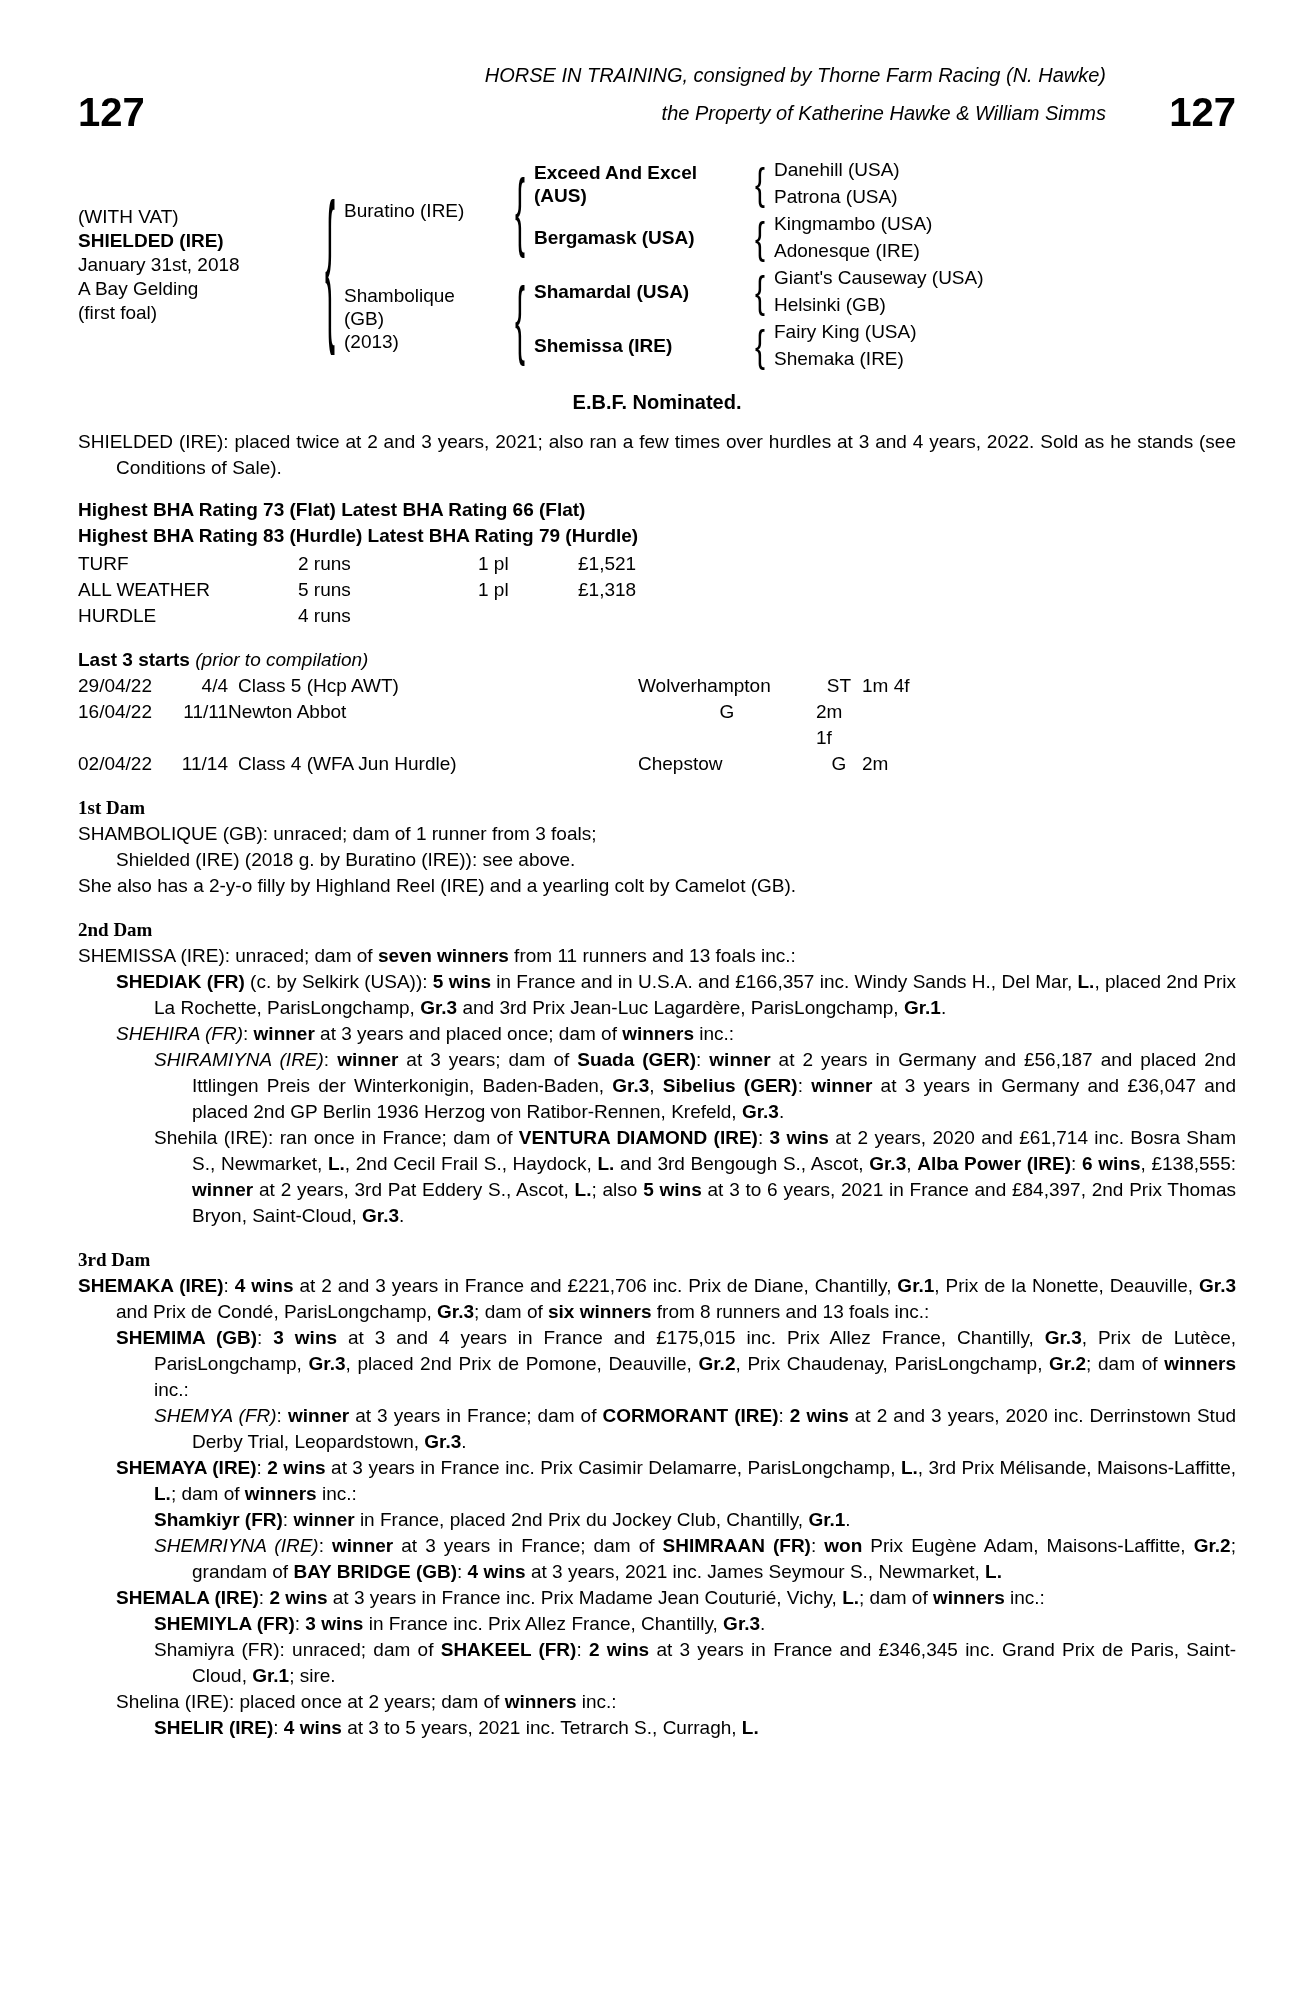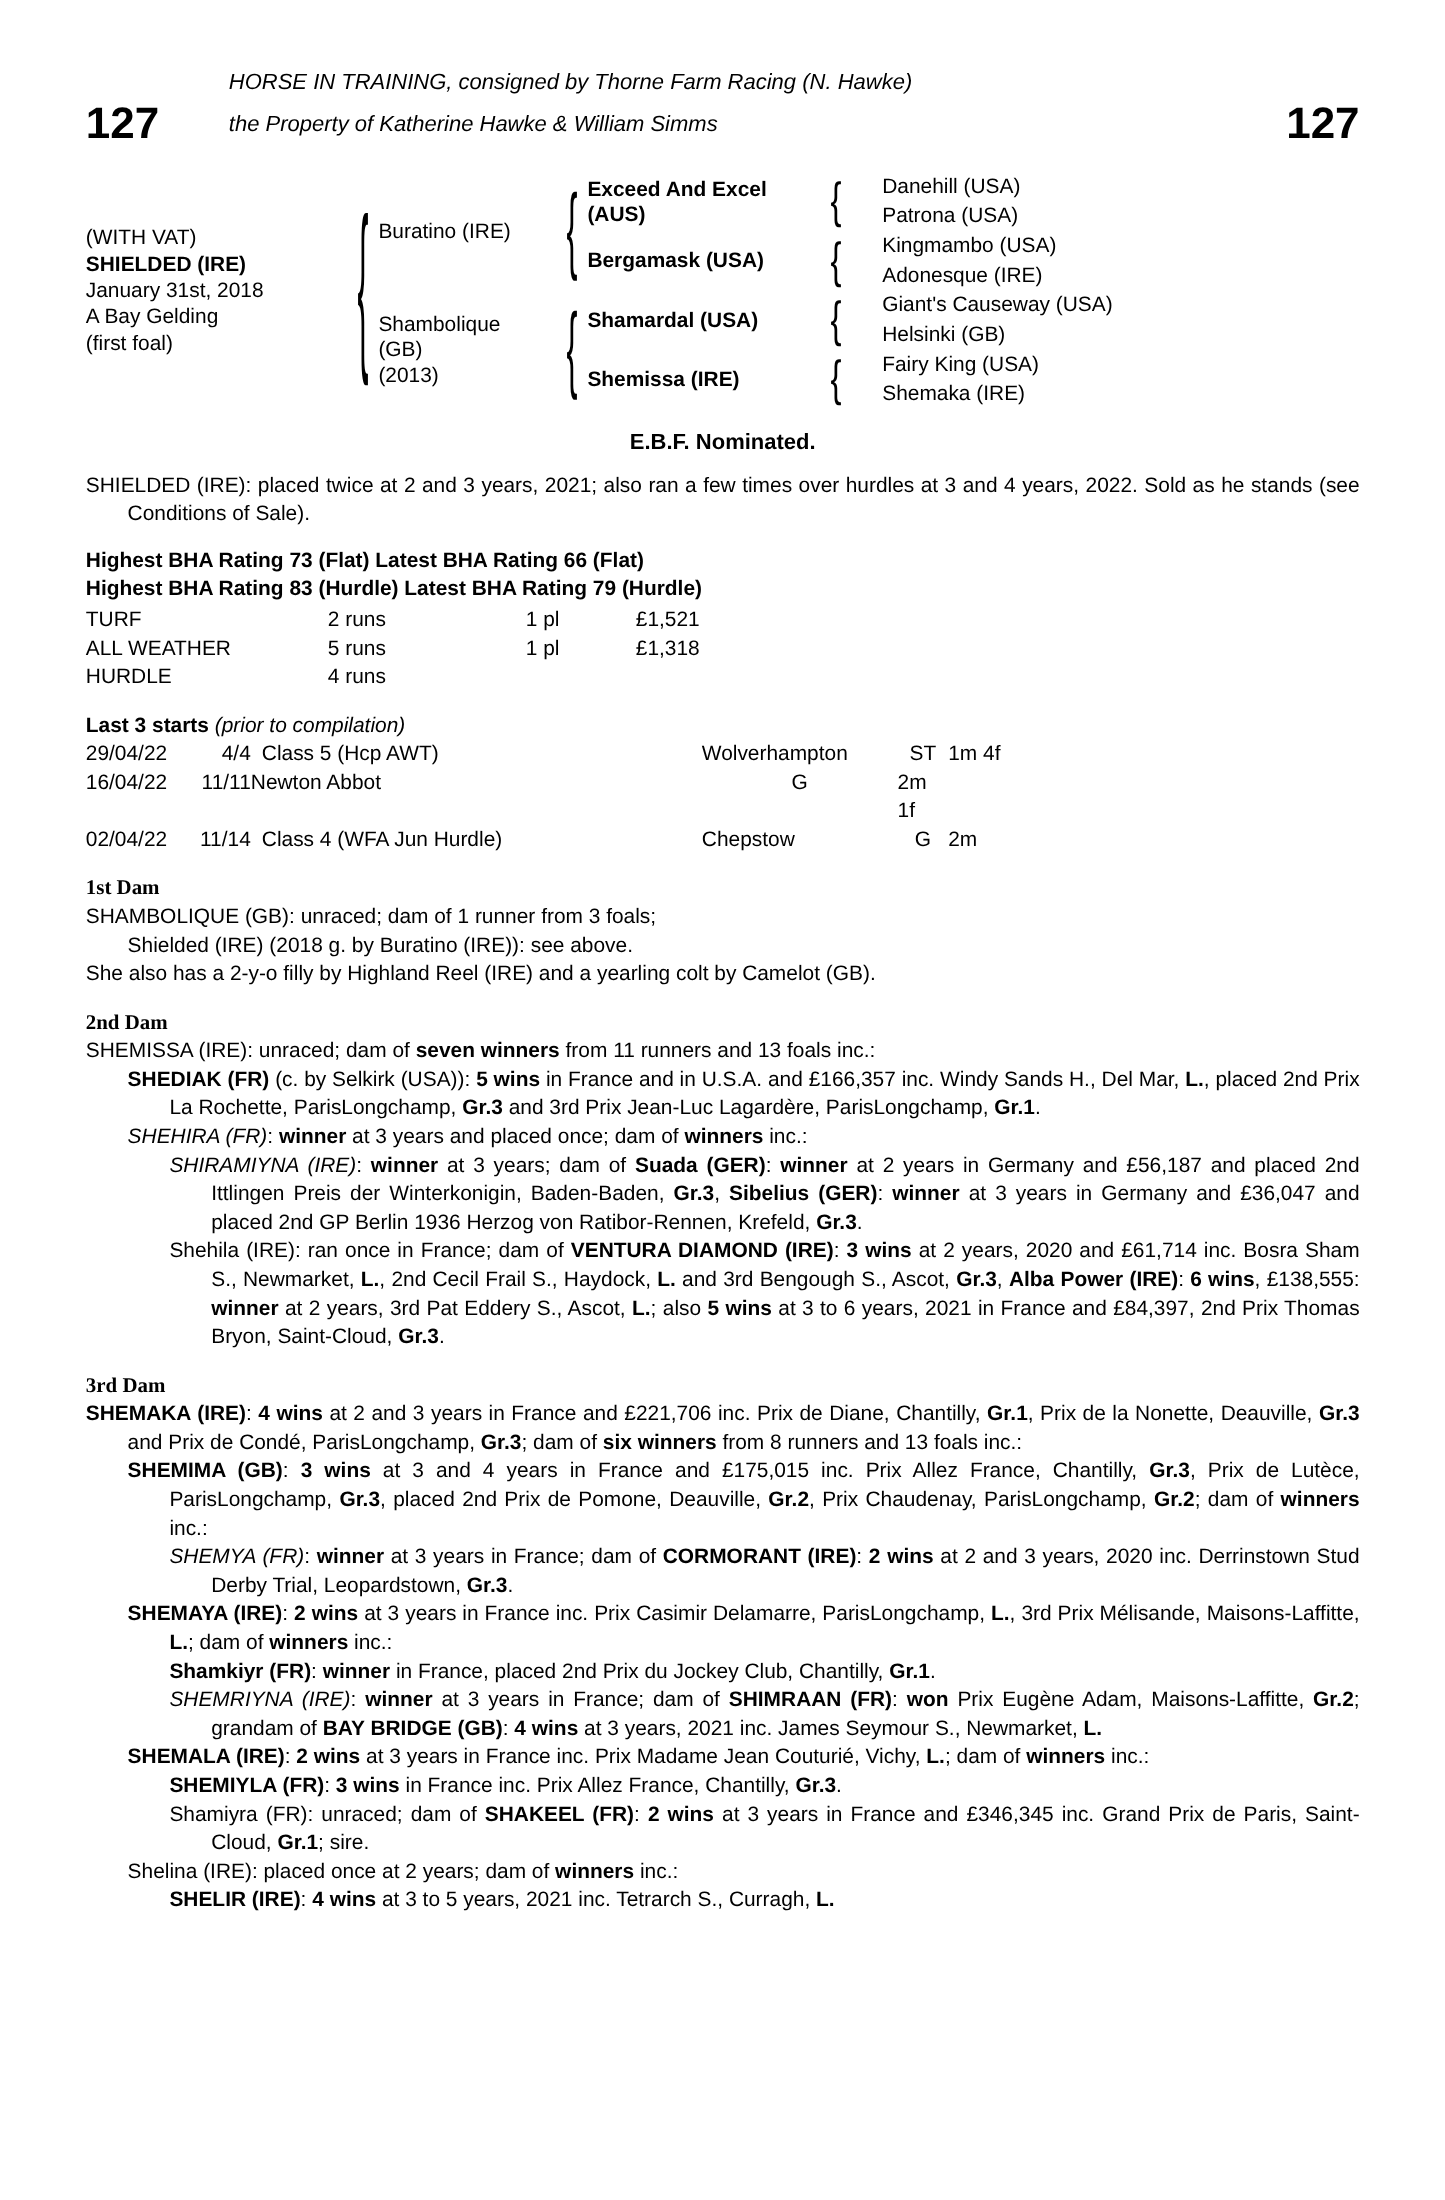--- a/index.html
+++ b/index.html
@@ -7,33 +7,33 @@
   body{
     width:1314px;min-height:2000px;margin:0 auto;background:#ffffff;color:#000;
     font-family:"Liberation Sans",sans-serif;font-size:19px;line-height:26px;
     padding:56px 78px 40px 78px;
   }
   .b{font-weight:bold;}
   .i{font-style:italic;}
 
   
   header{display:grid;grid-template-columns:130px 1fr 130px;align-items:end;margin-bottom:26px;}
-  .head-center{text-align:left;font-size:20px;line-height:38px;}
+  .head-center{text-align:right;font-size:20px;line-height:38px;}
   .lot{font-size:40px;line-height:1;font-weight:bold;}
   .lot.right{text-align:right;}
 
   
   .pedigree{display:flex;align-items:center;margin:6px 0 8px 0;}
   .ped-info{width:238px;line-height:24px;flex:none;}
   .pkids{display:flex;flex-direction:column;justify-content:space-around;flex:1;gap:3px;}
   .pnode{display:flex;align-items:center;}
   .pname{white-space:pre-line;line-height:23px;flex:none;}
   .pname.g1{width:162px;}
   .pname.g2{width:212px;font-weight:bold;}
-  .pleaf{line-height:24px;margin-left:28px;}
+  .pleaf{line-height:24px;}
   .pbrace{flex:none;width:28px;text-align:center;font-size:30px;font-weight:300;line-height:1;}
   .pbrace.root{transform:scaleY(5.6);}
   .pbrace.d1{transform:scaleY(2.9);}
   .pbrace.d2{transform:scaleY(1.5);}
 
   .ebf{text-align:center;font-size:20px;margin:18px 0 14px 0;}
 
   
   .para{text-align:justify;}
   .ind0{padding-left:38px;text-indent:-38px;}

